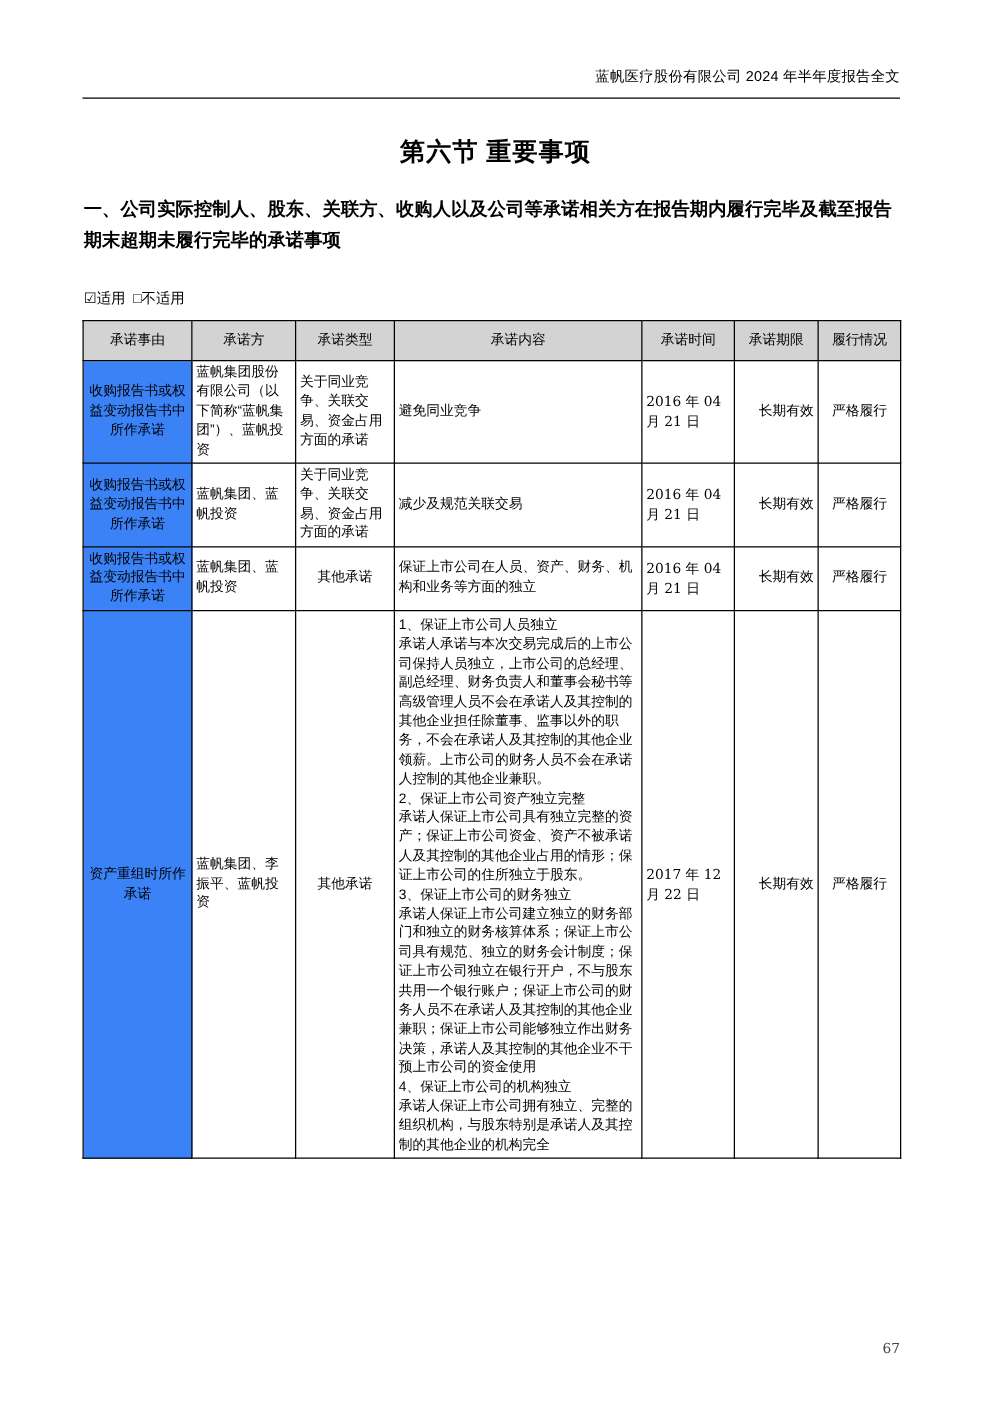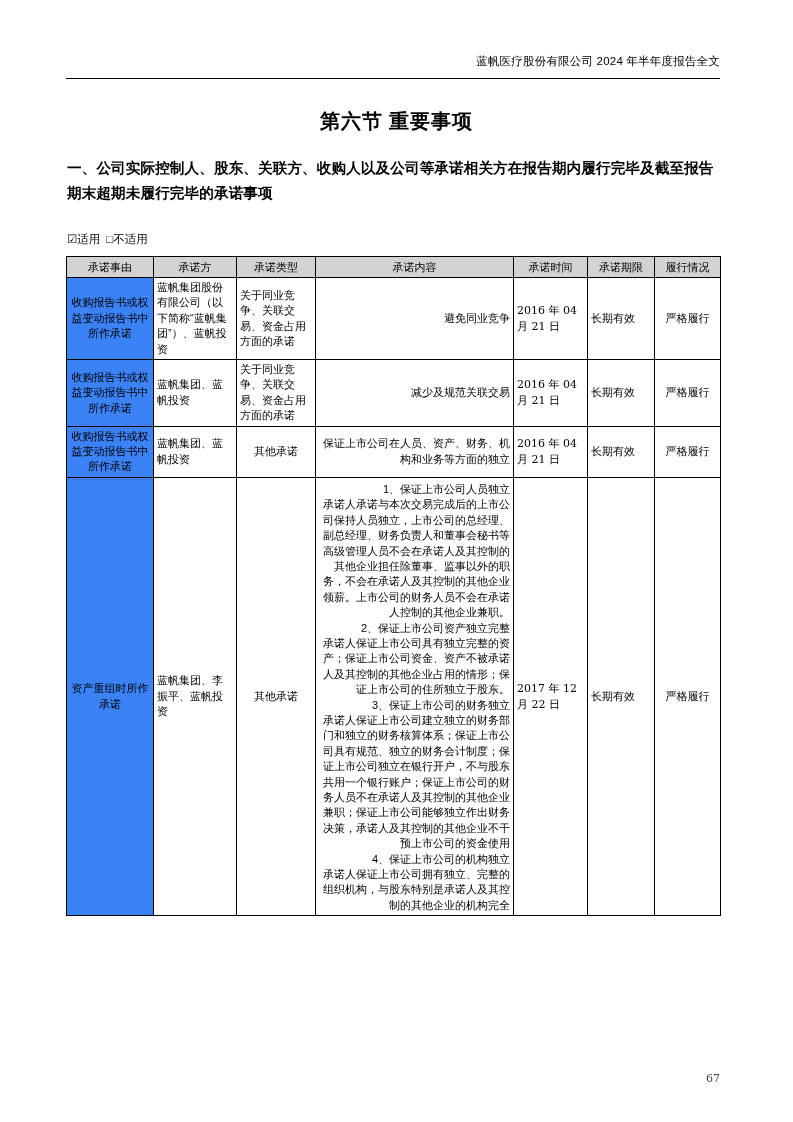--- a/index.html
+++ b/index.html
@@ -91,36 +91,36 @@
     border: 1px solid #000000;
     vertical-align: middle;
     padding: 2px 3px;
     font-weight: normal;
     line-height: 15.4px;
     word-break: break-all;
   }
   table.commitments thead th {
     background: #d3d3d3;
     text-align: center;
-    height: 21px;
+    height: 32px;
     padding: 1px 2px;
     line-height: 17px;
   }
   td.c1 {
     background: #3b82f6;
     text-align: center;
     vertical-align: middle;
   }
   td.c2 { text-align: left; vertical-align: middle; }
   td.c3 { text-align: left; vertical-align: middle; }
   td.c3.center { text-align: center; }
-  td.c4 { text-align: right; vertical-align: middle; }
+  td.c4 { text-align: left; vertical-align: middle; }
   td.c4.top { vertical-align: top; padding-top: 4px; }
   td.c5 { text-align: left; vertical-align: middle; }
-  td.c6 { text-align: left; vertical-align: middle; margin-top: 16px; }
+  td.c6 { text-align: right; vertical-align: middle; margin-top: 16px; }
   td.c7 { text-align: center; vertical-align: middle; }
 
   col.w1 { width: 87px; }
   col.w2 { width: 83px; }
   col.w3 { width: 79px; }
   col.w4 { width: 198px; }
   col.w5 { width: 74px; }
   col.w6 { width: 67px; }
   col.w7 { width: 66px; }
 

